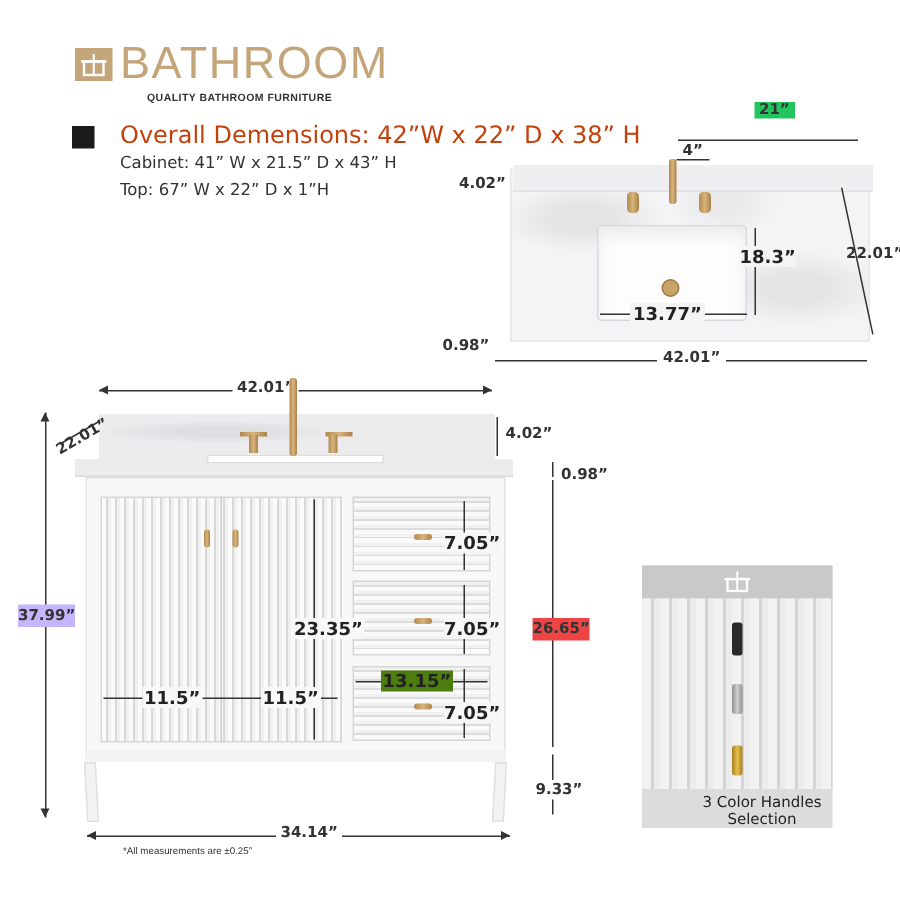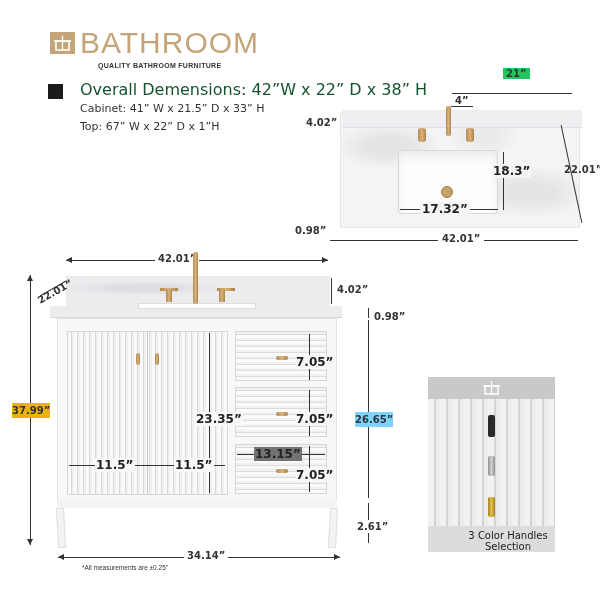--- a/index.html
+++ b/index.html
@@ -8,21 +8,21 @@
   .abs { position: absolute; }
 
   
   .logo-box { left: 50px; top: 32px; width: 25px; height: 22px; background: #c4a57a; }
   .logo-box svg { position:absolute; left:0; top:0; }
   .logo-text { left: 80px; top: 28px; font-size: 30px; letter-spacing: 1px; color: #c4a57a; font-family: "Liberation Sans", sans-serif; line-height: 30px; font-weight: normal; }
   .logo-tag { left: 98px; top: 62px; font-size: 7px; font-weight: bold; color: #333; letter-spacing: 0.3px; }
 
   
   .dim-square { left: 48px; top: 84px; width: 15px; height: 15px; background: #1b1b1b; }
-  .dim-title { left: 80px; top: 80px; font-size: 16px; color: #14532d; font-family: "DejaVu Sans", sans-serif; }
+  .dim-title { left: 80px; top: 80px; font-size: 16px; color: #c2410c; font-family: "DejaVu Sans", sans-serif; }
   .dim-line { left: 80px; font-size: 11px; color: #333; font-family: "DejaVu Sans", sans-serif; }
 
   
   .m { font-size: 10px; font-weight: bold; color: #333; white-space: nowrap; font-family: "DejaVu Sans", sans-serif; }
   .m-lg { font-size: 12px; font-weight: bold; color: #222; white-space: nowrap; font-family: "DejaVu Sans", sans-serif; }
   .hline { height: 1px; background: #333; }
   .vline { width: 1px; background: #333; }
   .arrow-l, .arrow-r, .arrow-u, .arrow-d { width: 0; height: 0; position: absolute; }
   .arrow-l { border-top: 3px solid transparent; border-bottom: 3px solid transparent; border-right: 6px solid #333; }
   .arrow-r { border-top: 3px solid transparent; border-bottom: 3px solid transparent; border-left: 6px solid #333; }
@@ -77,21 +77,21 @@
     <line x1="12.5" y1="9" x2="12.5" y2="18" stroke="#fff" stroke-width="1.4"></line>
     <line x1="4" y1="9" x2="21" y2="9" stroke="#fff" stroke-width="1.6"></line>
     <line x1="12.5" y1="4" x2="12.5" y2="9" stroke="#fff" stroke-width="1.4"></line>
   </svg>
 </div>
 <div class="abs logo-text">BATHROOM</div>
 <div class="abs logo-tag">QUALITY BATHROOM FURNITURE</div>
 
 <div class="abs dim-square"></div>
 <div class="abs dim-title">Overall Demensions: 42”W x 22” D x 38” H</div>
-<div class="abs dim-line" style="top:102px">Cabinet: 41” W x 21.5” D x 33” H</div>
+<div class="abs dim-line" style="top:102px">Cabinet: 41” W x 21.5” D x 43” H</div>
 <div class="abs dim-line" style="top:120px">Top: 67” W x 22” D x 1”H</div>
 
 <div class="abs top-view"></div>
 <div class="abs backsplash"></div>
 <div class="abs sink-top"></div>
 <div class="abs drain"></div>
 
 <div class="abs brass" style="left:446px;top:106px;width:5px;height:30px;border-radius:2px"></div>
 <div class="abs brass" style="left:418px;top:128px;width:8px;height:14px;border-radius:3px"></div>
 <div class="abs brass" style="left:466px;top:128px;width:8px;height:14px;border-radius:3px"></div>
@@ -104,21 +104,21 @@
 
 <div class="abs m" style="left:306px;top:117px">4.02”</div>
 
 <div class="abs vline" style="left:571px;top:124px;height:100px;transform:rotate(-12deg)"></div>
 <div class="abs m" style="left:564px;top:164px">22.01”</div>
 
 <div class="abs vline" style="left:503px;top:152px;height:58px"></div>
 <div class="abs m-lg" style="left:493px;top:164px;background:#f4f4f6">18.3”</div>
 
 <div class="abs hline" style="left:400px;top:209px;width:98px"></div>
-<div class="abs m-lg" style="left:420px;top:202px;background:#f4f4f6;padding:0 2px">17.32”</div>
+<div class="abs m-lg" style="left:420px;top:202px;background:#f4f4f6;padding:0 2px">13.77”</div>
 
 <div class="abs m" style="left:295px;top:225px">0.98”</div>
 
 <div class="abs hline" style="left:330px;top:240px;width:248px"></div>
 <div class="abs m" style="left:438px;top:233px;background:#fff;padding:0 4px">42.01”</div>
 
 <div class="abs hline" style="left:66px;top:260px;width:262px"></div>
 <div class="abs arrow-l" style="left:66px;top:257px"></div>
 <div class="abs arrow-r" style="left:322px;top:257px"></div>
 <div class="abs m" style="left:155px;top:253px;background:#fff;padding:0 3px">42.01”</div>
@@ -138,21 +138,21 @@
 
 <div class="abs vline" style="left:368px;top:308px;height:10px"></div>
 <div class="abs m" style="left:374px;top:311px">0.98”</div>
 
 <div class="abs hline" style="left:38px;top:288px;width:30px;transform:rotate(-30deg)"></div>
 <div class="abs m" style="left:36px;top:286px;transform:rotate(-30deg)">22.01”</div>
 
 <div class="abs vline" style="left:30px;top:275px;height:270px"></div>
 <div class="abs arrow-u" style="left:27px;top:275px"></div>
 <div class="abs arrow-d" style="left:27px;top:539px"></div>
-<div class="abs m" style="left:12px;top:403px;background:#eab308;padding:2px 0">37.99”</div>
+<div class="abs m" style="left:12px;top:403px;background:#c4b5fd;padding:2px 0">37.99”</div>
 
 <div class="abs cabinet"></div>
 <div class="abs doors"></div>
 <div class="abs door-split"></div>
 <div class="abs brass knob-v" style="left:136px;top:353px"></div>
 <div class="abs brass knob-v" style="left:155px;top:353px"></div>
 
 <div class="abs drawer" style="top:331px"></div>
 <div class="abs drawer" style="top:387px"></div>
 <div class="abs drawer" style="top:444px"></div>
@@ -172,27 +172,27 @@
 <div class="abs m-lg" style="left:174px;top:458px;background:#f8f8f8;padding:0 1px">11.5”</div>
 
 <div class="abs vline" style="left:309px;top:334px;height:46px"></div>
 <div class="abs m-lg" style="left:296px;top:355px;background:#f6f6f6">7.05”</div>
 <div class="abs vline" style="left:309px;top:390px;height:46px"></div>
 <div class="abs m-lg" style="left:296px;top:412px;background:#f6f6f6">7.05”</div>
 <div class="abs vline" style="left:309px;top:446px;height:46px"></div>
 <div class="abs m-lg" style="left:296px;top:468px;background:#f6f6f6">7.05”</div>
 
 <div class="abs hline" style="left:237px;top:454px;width:88px"></div>
-<div class="abs m-lg" style="left:254px;top:447px;background:#737373;padding:0 1px">13.15”</div>
+<div class="abs m-lg" style="left:254px;top:447px;background:#4d7c0f;padding:0 1px">13.15”</div>
 
 <div class="abs vline" style="left:368px;top:320px;height:178px"></div>
-<div class="abs m" style="left:355px;top:412px;background:#7dd3fc;padding:2px 0">26.65”</div>
+<div class="abs m" style="left:355px;top:412px;background:#ef4444;padding:2px 0">26.65”</div>
 
 <div class="abs vline" style="left:368px;top:503px;height:40px"></div>
-<div class="abs m" style="left:357px;top:520px;background:#fff;padding:1px 0">2.61”</div>
+<div class="abs m" style="left:357px;top:520px;background:#fff;padding:1px 0">9.33”</div>
 
 <div class="abs hline" style="left:58px;top:557px;width:282px"></div>
 <div class="abs arrow-l" style="left:58px;top:554px"></div>
 <div class="abs arrow-r" style="left:334px;top:554px"></div>
 <div class="abs m" style="left:184px;top:550px;background:#fff;padding:0 3px">34.14”</div>
 <div class="abs footnote">*All measurements are ±0.25”</div>
 
 <div class="abs handle-panel"></div>
 <div class="abs handle-header">
   <svg width="127" height="22" viewBox="0 0 127 22">

